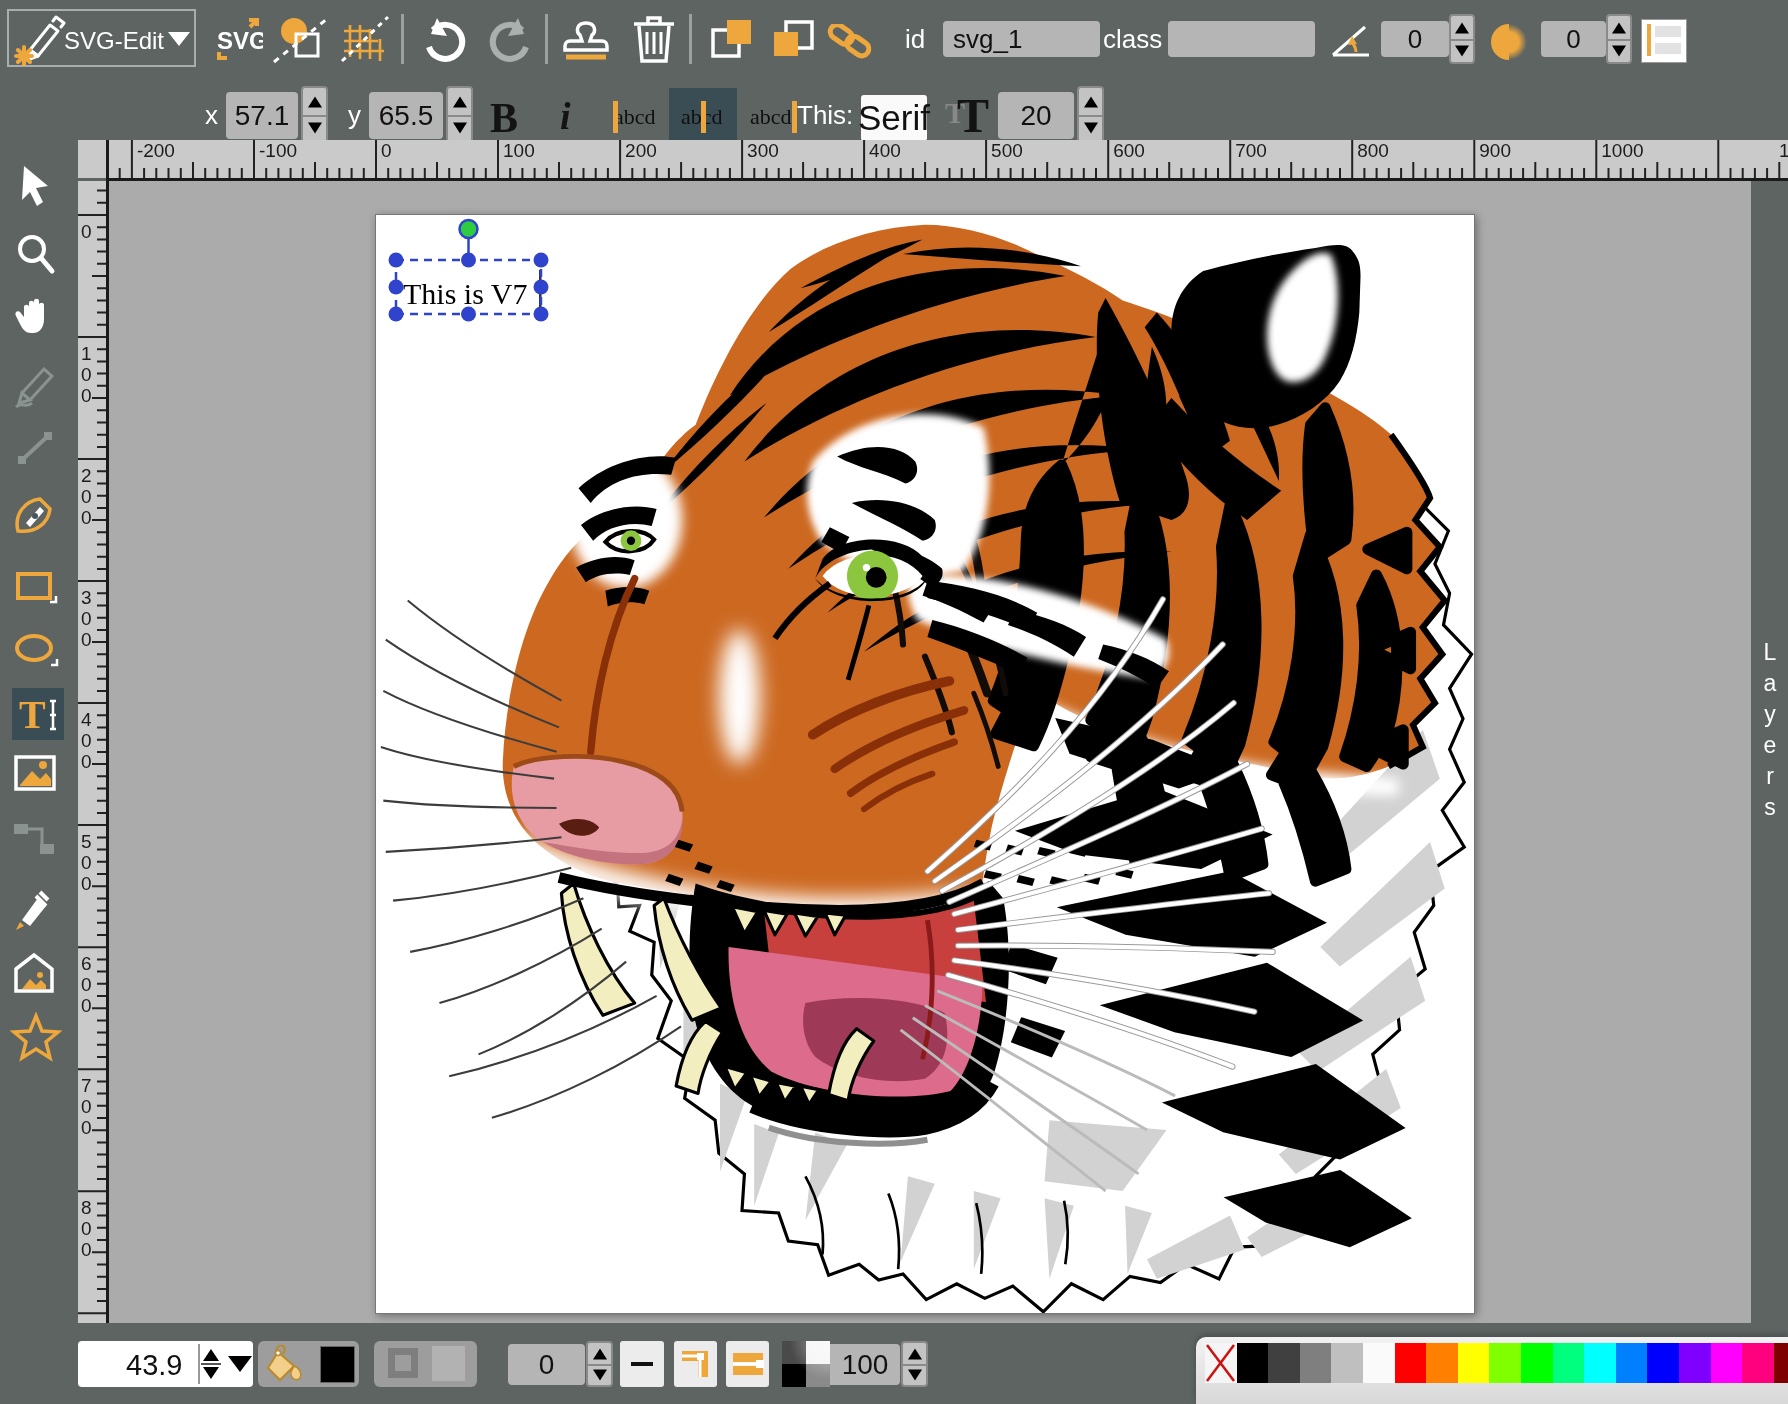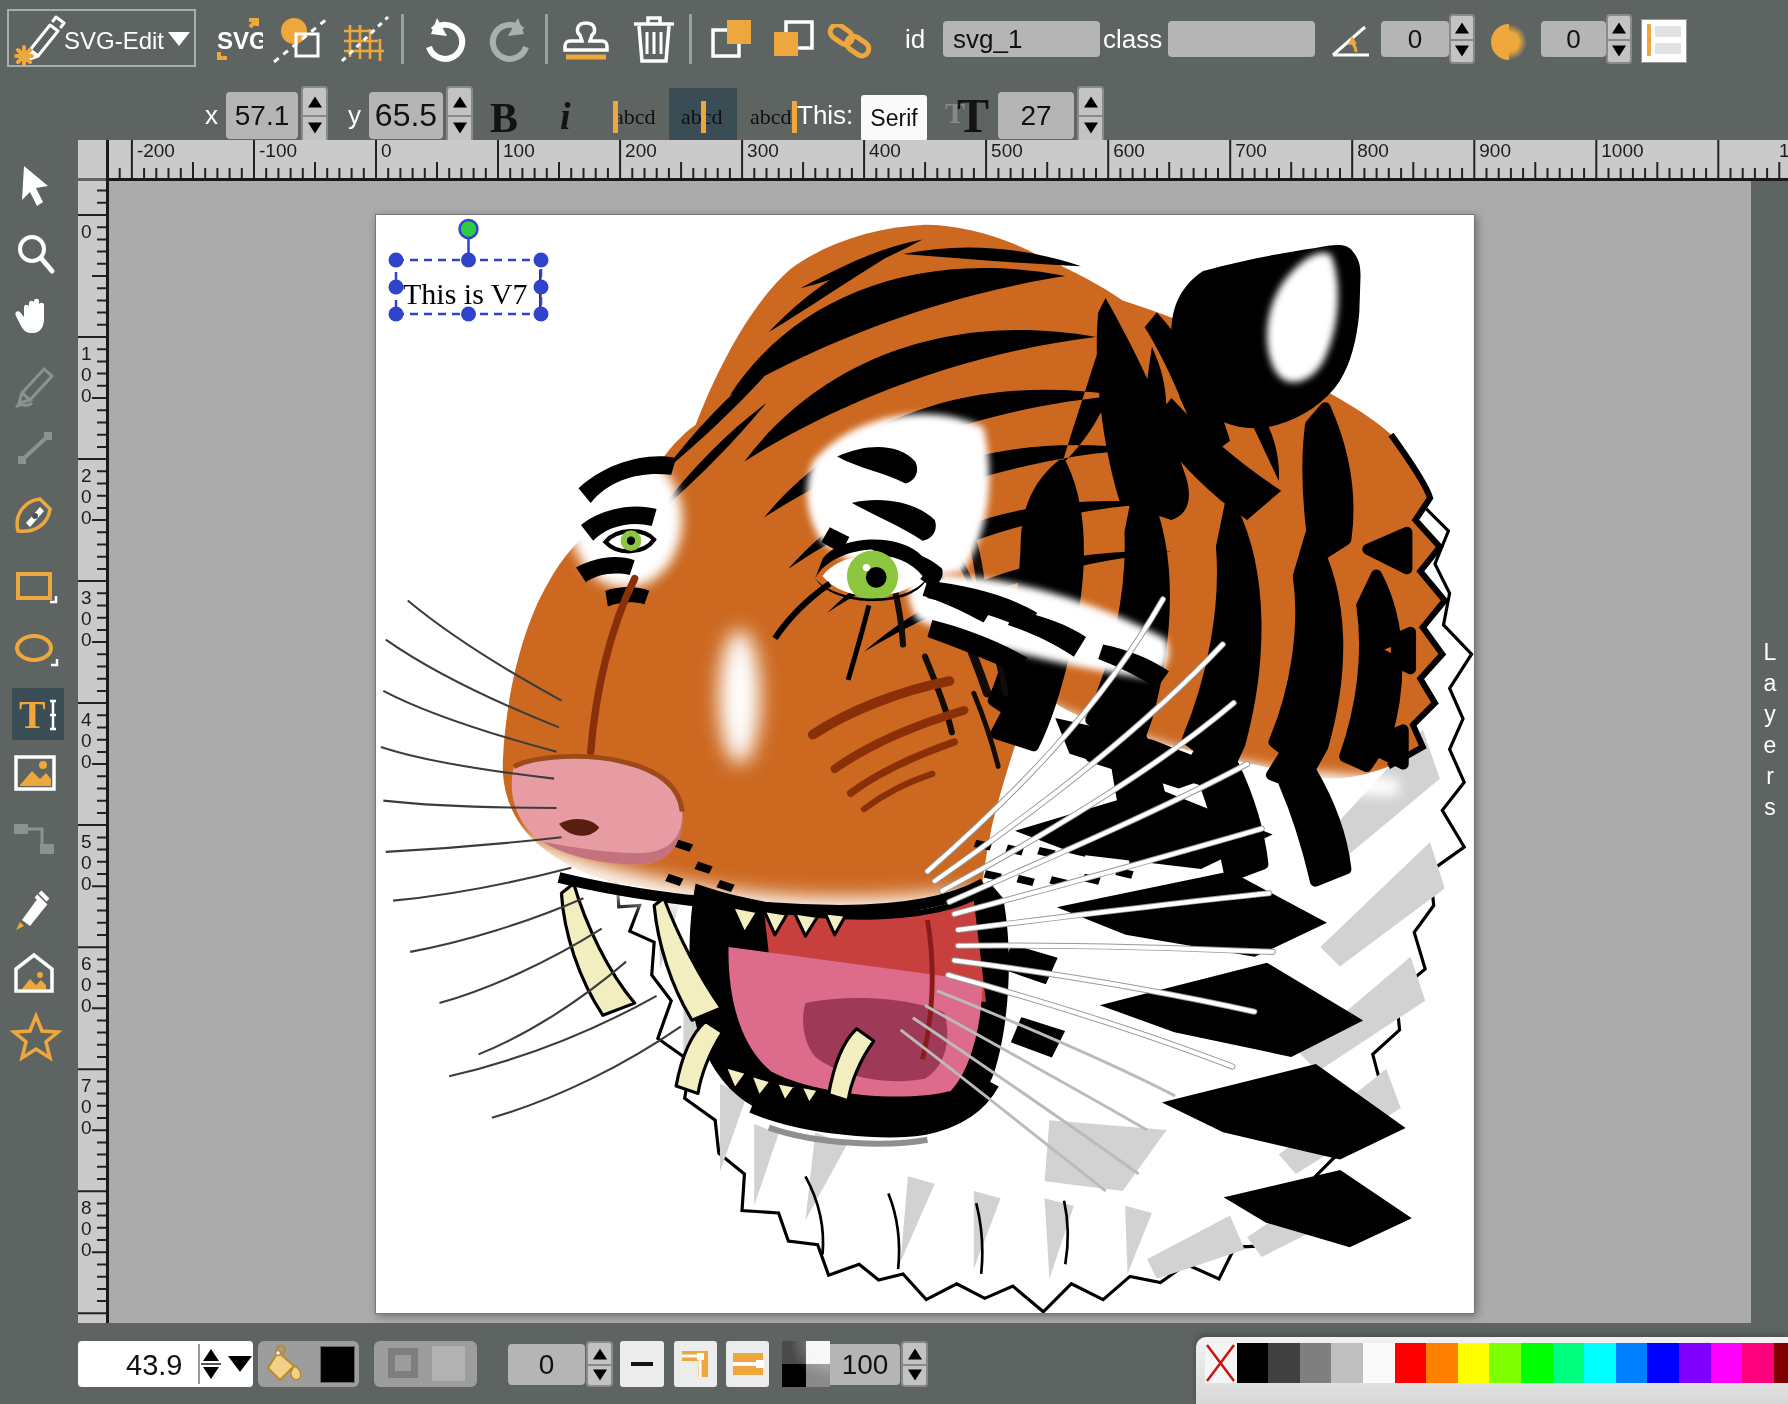--- a/index.html
+++ b/index.html
@@ -105,38 +105,38 @@
 <div class="abs" style="left:1641px;top:19px;width:44px;height:42px;background:#fff;border:1px solid #999"></div>
 <div class="abs" style="left:1647px;top:24px;width:4px;height:32px;background:#eda73c"></div>
 <div class="abs" style="left:1655px;top:26px;width:26px;height:11px;background:#e2e2e2"></div>
 <div class="abs" style="left:1655px;top:43px;width:26px;height:11px;background:#e2e2e2"></div>
 <div class="lbl" style="left:205px;top:100px">x</div>
 <div class="inp" style="left:226px;top:92px;width:72px;height:47px;font-size:28px">57.1</div>
 <div class="spin" style="left:301px;top:86px;width:27px;height:57px">
     <i></i>
   </div>
 <div class="lbl" style="left:348px;top:100px">y</div>
-<div class="inp" style="left:369px;top:92px;width:74px;height:47px;font-size:32px">65.5</div>
+<div class="inp" style="left:369px;top:92px;width:74px;height:47px;font-size:28px">65.5</div>
 <div class="spin" style="left:446px;top:86px;width:27px;height:57px">
     <i></i>
   </div>
 <div class="abs" style="left:490px;top:94px;font-family:'Liberation Serif',serif;font-weight:bold;font-size:42px;color:#131313">B</div>
 <div class="abs" style="left:560px;top:94px;font-family:'Liberation Serif',serif;font-weight:bold;font-style:italic;font-size:38px;color:#131313">i</div>
 <div class="abs" style="left:614px;top:100px;width:46px;height:34px;font-family:'Liberation Serif',serif;font-size:22px;color:#101010;display:flex;align-items:center">abcd</div>
 <div class="abs" style="left:613px;top:101px;width:5px;height:32px;background:#eda73c"></div>
 <div class="abs" style="left:669px;top:88px;width:68px;height:58px;background:#3a4d55"></div>
 <div class="abs" style="left:681px;top:100px;width:46px;height:34px;font-family:'Liberation Serif',serif;font-size:22px;color:#101010;display:flex;align-items:center">abcd</div>
 <div class="abs" style="left:701px;top:101px;width:5px;height:32px;background:#eda73c"></div>
 <div class="abs" style="left:750px;top:100px;width:46px;height:34px;font-family:'Liberation Serif',serif;font-size:22px;color:#101010;display:flex;align-items:center">abcd</div>
 <div class="abs" style="left:792px;top:101px;width:5px;height:32px;background:#eda73c"></div>
 <div class="lbl" style="left:797px;top:100px">This:</div>
-<div class="abs" style="left:861px;top:95px;width:66px;height:46px;background:#fafafa;border-radius:3px;color:#111;font-size:23px;display:flex;align-items:center;justify-content:center">Serif</div>
+<div class="abs" style="left:861px;top:95px;width:66px;height:46px;background:#fafafa;border-radius:3px;color:#111;font-size:35px;display:flex;align-items:center;justify-content:center">Serif</div>
 <div class="abs" style="left:945px;top:96px;font-family:'Liberation Serif',serif;font-size:30px;color:#888;font-weight:bold">T</div>
 <div class="abs" style="left:957px;top:88px;font-family:'Liberation Serif',serif;font-size:48px;color:#131313;font-weight:bold">T</div>
-<div class="inp" style="left:998px;top:92px;width:76px;height:47px;font-size:28px">27</div>
+<div class="inp" style="left:998px;top:92px;width:76px;height:47px;font-size:28px">20</div>
 <div class="spin" style="left:1077px;top:86px;width:27px;height:57px">
     <i></i>
   </div>
 <div class="abs" style="left:78px;top:140px;width:28px;height:38px;background:#cacaca"></div>
 <svg class="abs" style="left:109px;top:140px" width="1679" height="38" viewBox="0 0 1679 38">
 <rect width="1679" height="38" fill="#cacaca"></rect>
 <path d="M10.7 28 V38 M22.9 0 V38 M35.1 28 V38 M47.3 28 V38 M59.5 28 V38 M71.8 28 V38 M84.0 22 V38 M96.2 28 V38 M108.4 28 V38 M120.6 28 V38 M132.8 28 V38 M145.0 0 V38 M157.2 28 V38 M169.4 28 V38 M181.6 28 V38 M193.8 28 V38 M206.0 22 V38 M218.2 28 V38 M230.4 28 V38 M242.6 28 V38 M254.8 28 V38 M267.0 0 V38 M279.2 28 V38 M291.4 28 V38 M303.6 28 V38 M315.8 28 V38 M328.0 22 V38 M340.2 28 V38 M352.4 28 V38 M364.6 28 V38 M376.8 28 V38 M389.0 0 V38 M401.2 28 V38 M413.4 28 V38 M425.6 28 V38 M437.8 28 V38 M450.0 22 V38 M462.2 28 V38 M474.5 28 V38 M486.7 28 V38 M498.9 28 V38 M511.1 0 V38 M523.3 28 V38 M535.5 28 V38 M547.7 28 V38 M559.9 28 V38 M572.1 22 V38 M584.3 28 V38 M596.5 28 V38 M608.7 28 V38 M620.9 28 V38 M633.1 0 V38 M645.3 28 V38 M657.5 28 V38 M669.7 28 V38 M681.9 28 V38 M694.1 22 V38 M706.3 28 V38 M718.5 28 V38 M730.7 28 V38 M742.9 28 V38 M755.1 0 V38 M767.3 28 V38 M779.5 28 V38 M791.7 28 V38 M803.9 28 V38 M816.1 22 V38 M828.3 28 V38 M840.5 28 V38 M852.7 28 V38 M864.9 28 V38 M877.1 0 V38 M889.4 28 V38 M901.6 28 V38 M913.8 28 V38 M926.0 28 V38 M938.2 22 V38 M950.4 28 V38 M962.6 28 V38 M974.8 28 V38 M987.0 28 V38 M999.2 0 V38 M1011.4 28 V38 M1023.6 28 V38 M1035.8 28 V38 M1048.0 28 V38 M1060.2 22 V38 M1072.4 28 V38 M1084.6 28 V38 M1096.8 28 V38 M1109.0 28 V38 M1121.2 0 V38 M1133.4 28 V38 M1145.6 28 V38 M1157.8 28 V38 M1170.0 28 V38 M1182.2 22 V38 M1194.4 28 V38 M1206.6 28 V38 M1218.8 28 V38 M1231.0 28 V38 M1243.2 0 V38 M1255.4 28 V38 M1267.6 28 V38 M1279.8 28 V38 M1292.1 28 V38 M1304.3 22 V38 M1316.5 28 V38 M1328.7 28 V38 M1340.9 28 V38 M1353.1 28 V38 M1365.3 0 V38 M1377.5 28 V38 M1389.7 28 V38 M1401.9 28 V38 M1414.1 28 V38 M1426.3 22 V38 M1438.5 28 V38 M1450.7 28 V38 M1462.9 28 V38 M1475.1 28 V38 M1487.3 0 V38 M1499.5 28 V38 M1511.7 28 V38 M1523.9 28 V38 M1536.1 28 V38 M1548.3 22 V38 M1560.5 28 V38 M1572.7 28 V38 M1584.9 28 V38 M1597.1 28 V38 M1609.3 0 V38 M1621.5 28 V38 M1633.7 28 V38 M1645.9 28 V38 M1658.1 28 V38 M1670.3 22 V38" stroke="#222" stroke-width="2" fill="none"></path>
 <text x="27.9" y="17" font-size="19" fill="#1c1c1c" font-family="Liberation Sans">-200</text>
     <text x="150.0" y="17" font-size="19" fill="#1c1c1c" font-family="Liberation Sans">-100</text>
     <text x="272.0" y="17" font-size="19" fill="#1c1c1c" font-family="Liberation Sans">0</text>

